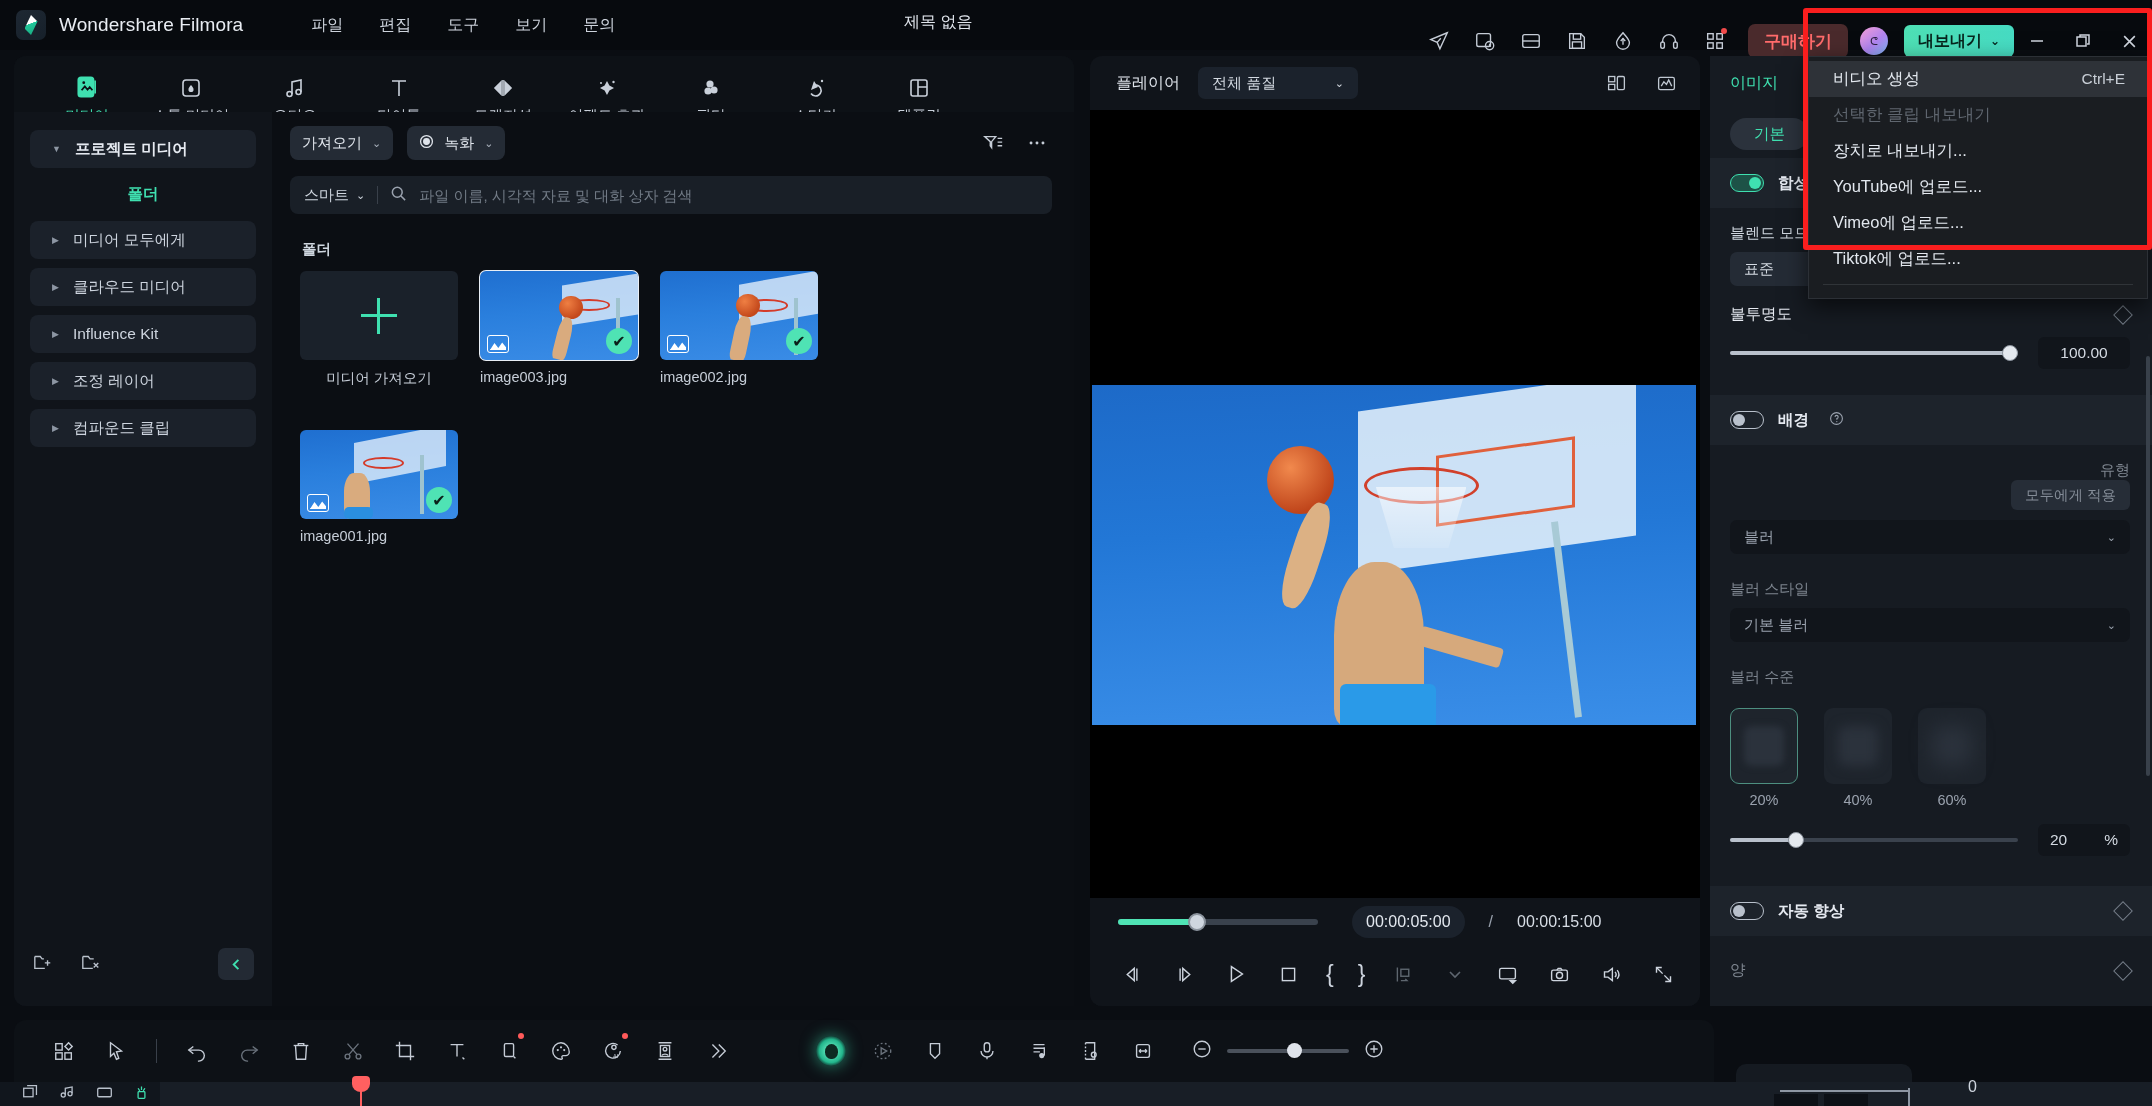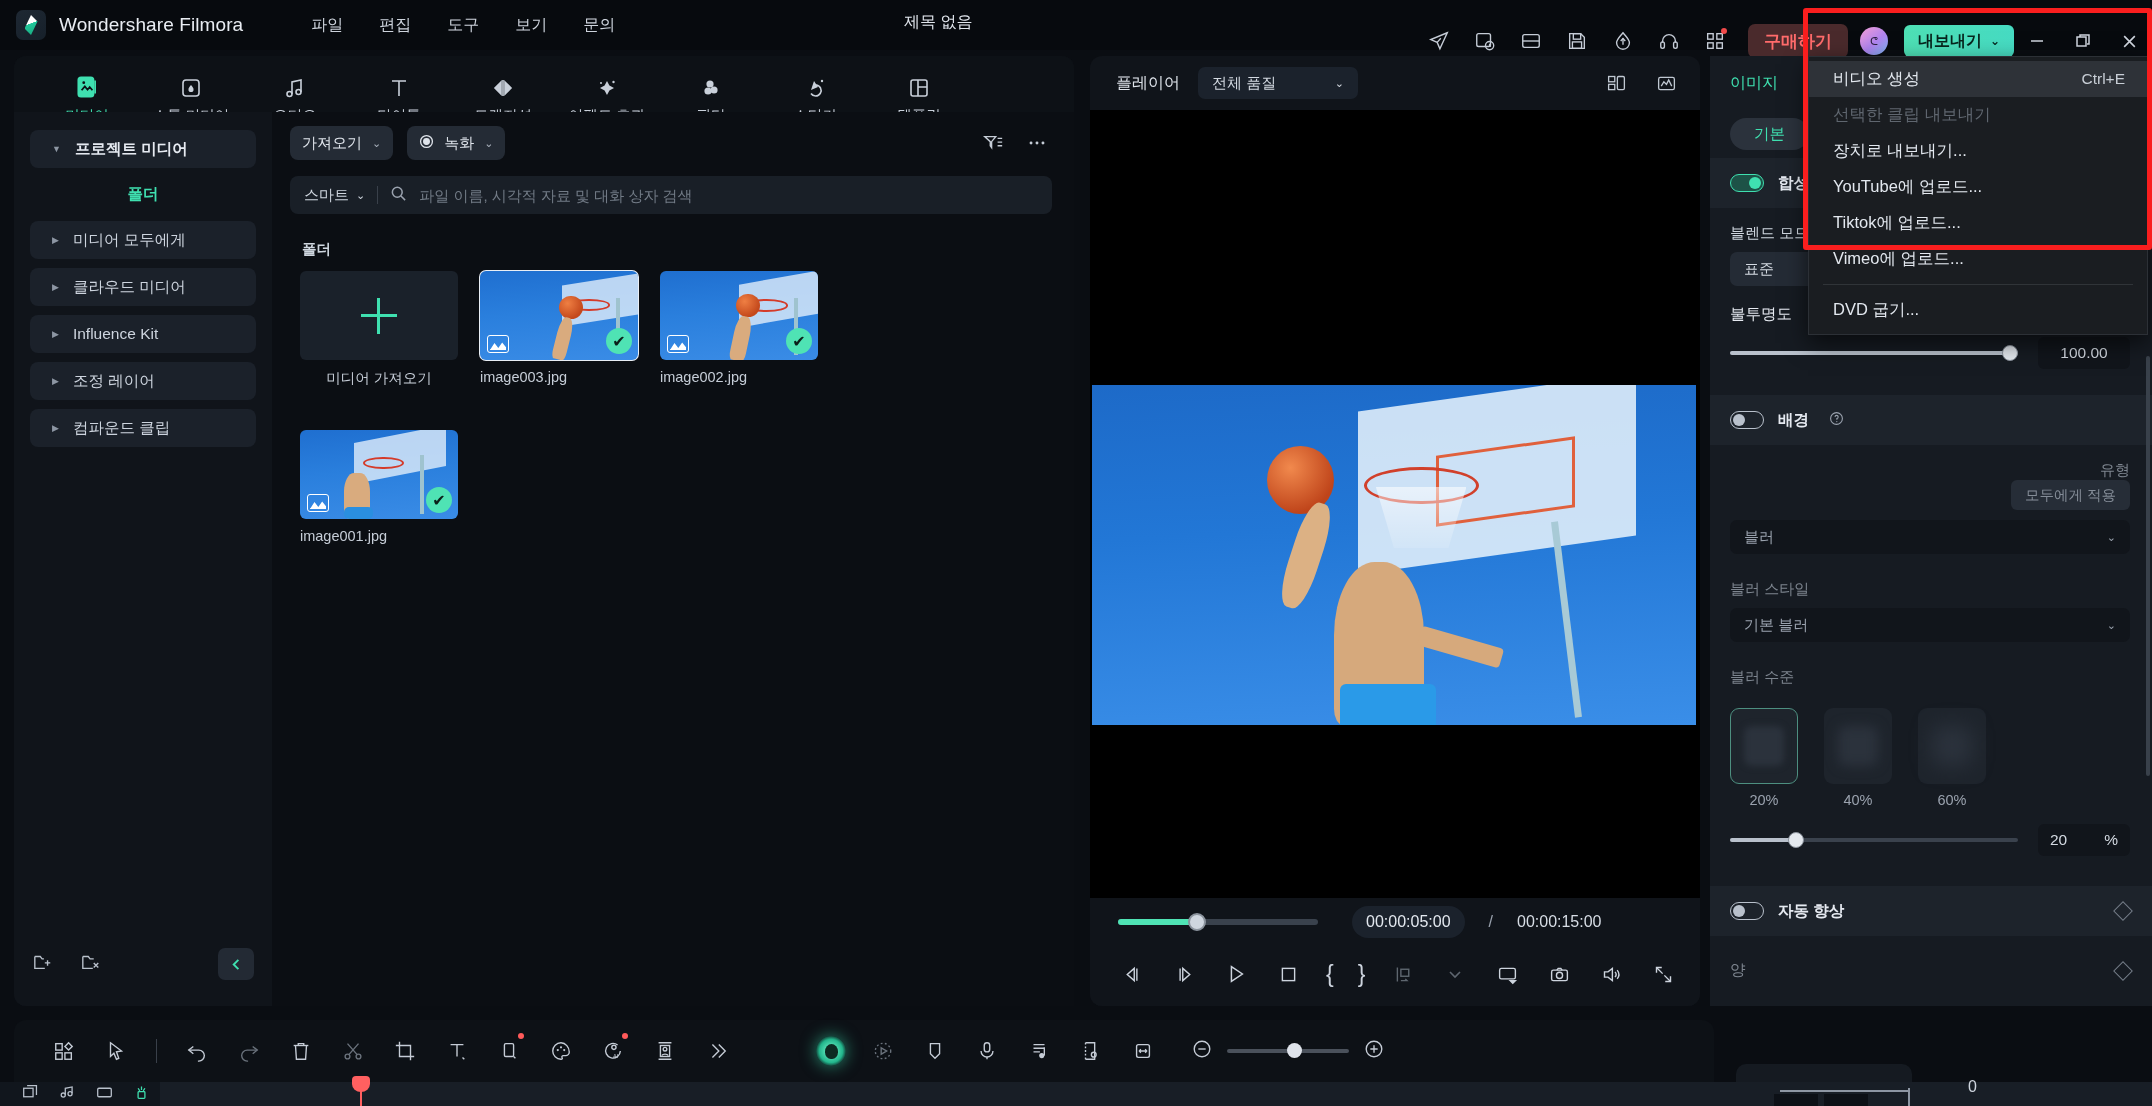--- a/index.html
+++ b/index.html
@@ -339,29 +339,26 @@
     <div class="emi disabled">
       <span>선택한 클립 내보내기</span>
     </div>
     <div class="emi">
       <span>장치로 내보내기...</span>
     </div>
     <div class="emi">
       <span>YouTube에 업로드...</span>
     </div>
     <div class="emi">
+      <span>Vimeo에 업로드...</span>
+    </div>
+    <div class="emi">
       <span>Tiktok에 업로드...</span>
     </div>
-    <div class="emi">
-      <span>Vimeo에 업로드...</span>
-    </div>
     <div class="emsep"></div>
-    <div class="emi">
-      <span>DVD 굽기...</span>
-    </div>
   </div>
   <div class="red-box"></div>
 
   <div class="leftpanel">
     <div class="tabstrip">
       <div class="tab active">
         <div class="ticon">
             <svg width="26" height="26" viewBox="0 0 24 24">
               <rect x="4" y="3" width="14" height="18" rx="2.5" fill="#3fe0b0" stroke="#3fe0b0"></rect>
               <path d="M7 15l3-3.5 2.5 3 2-2.5 2.5 3" stroke="#0d1116" stroke-width="1.6" fill="none"></path>

